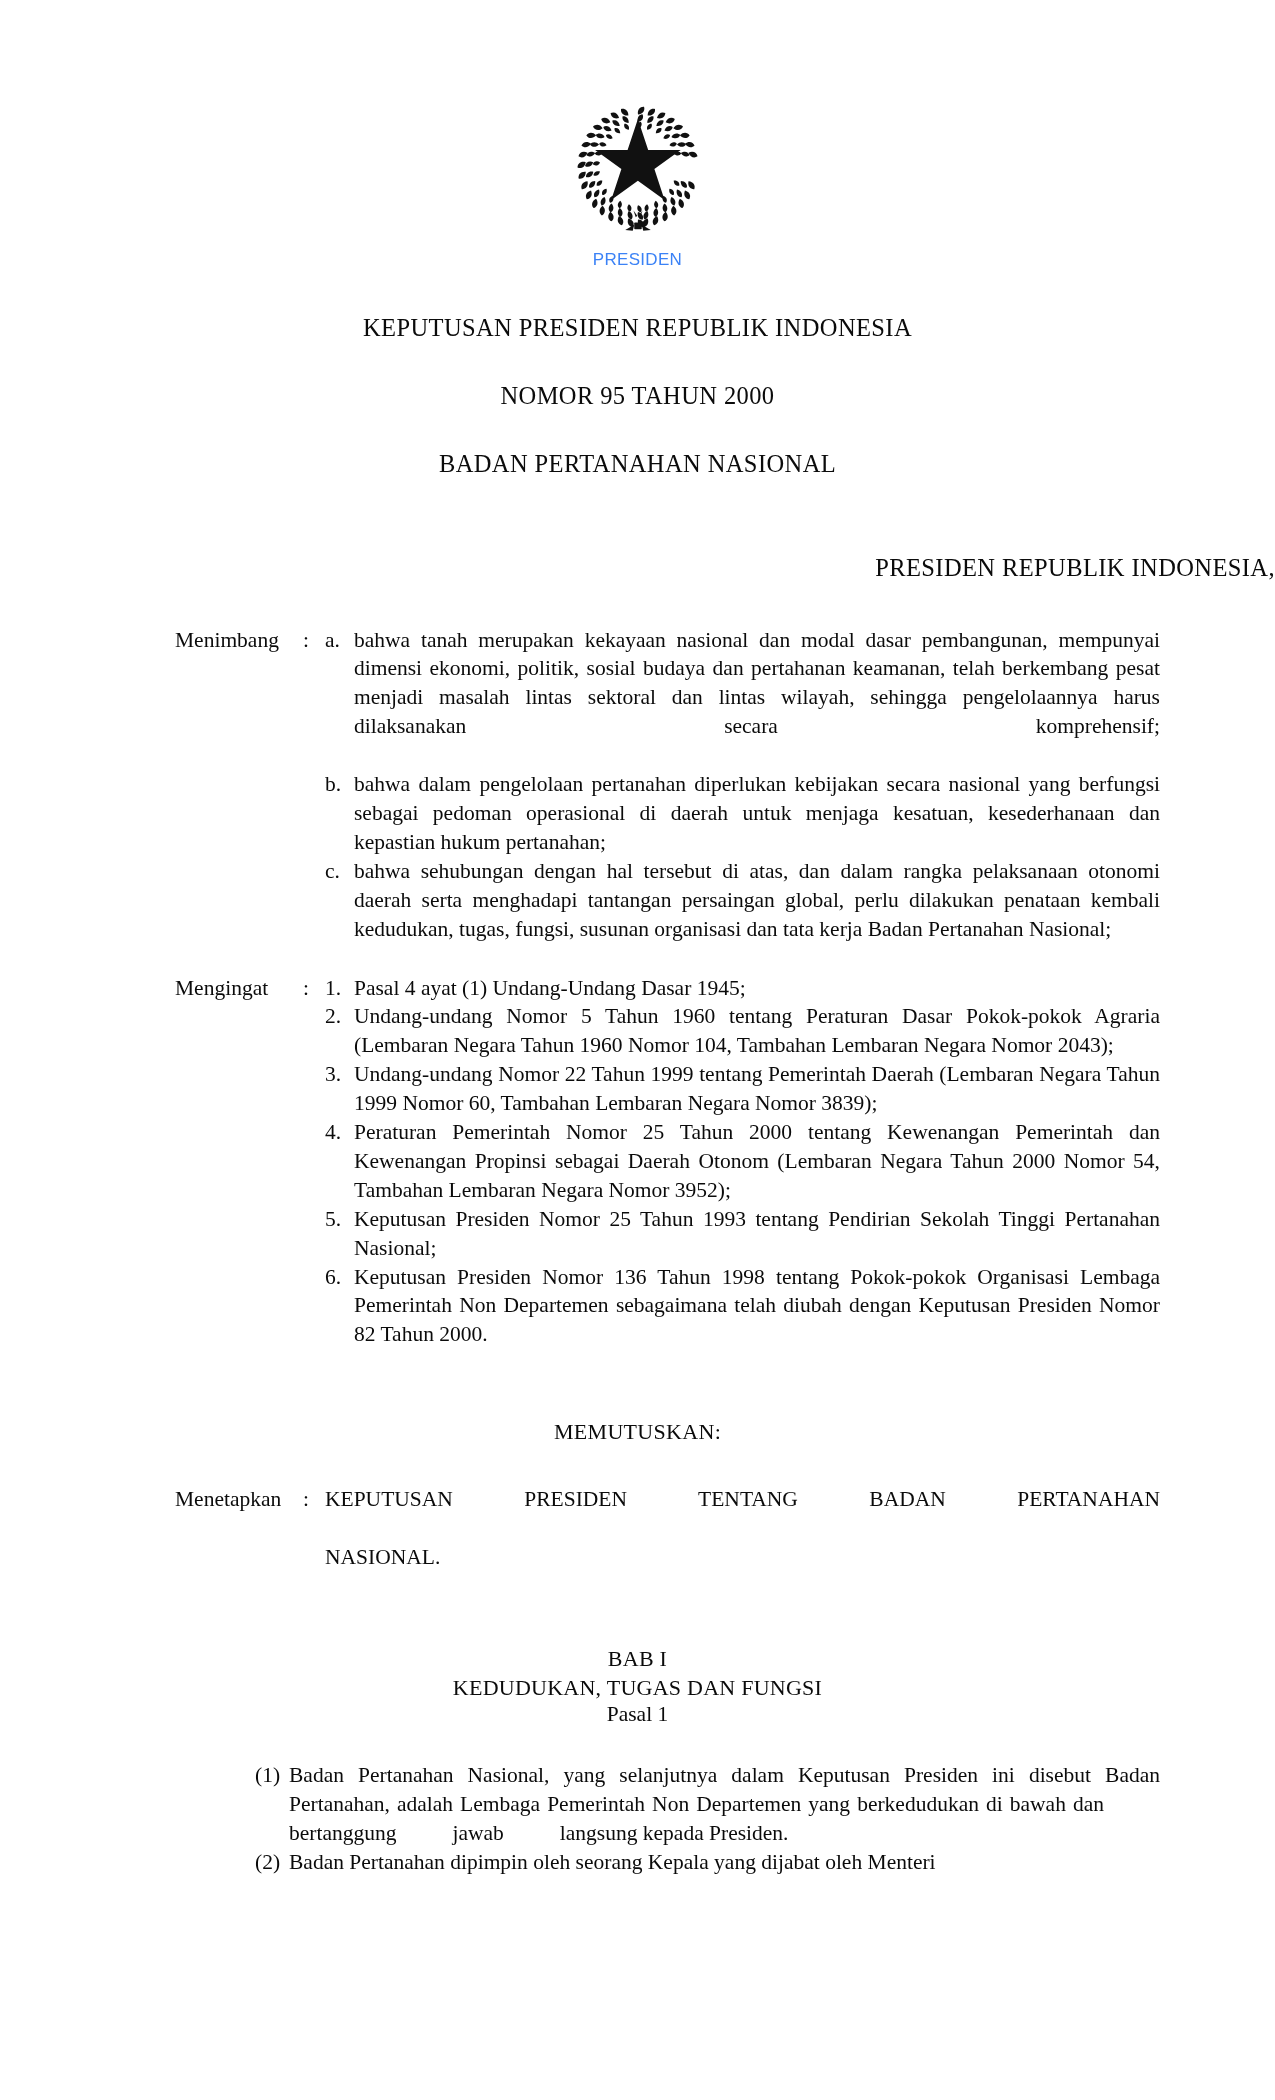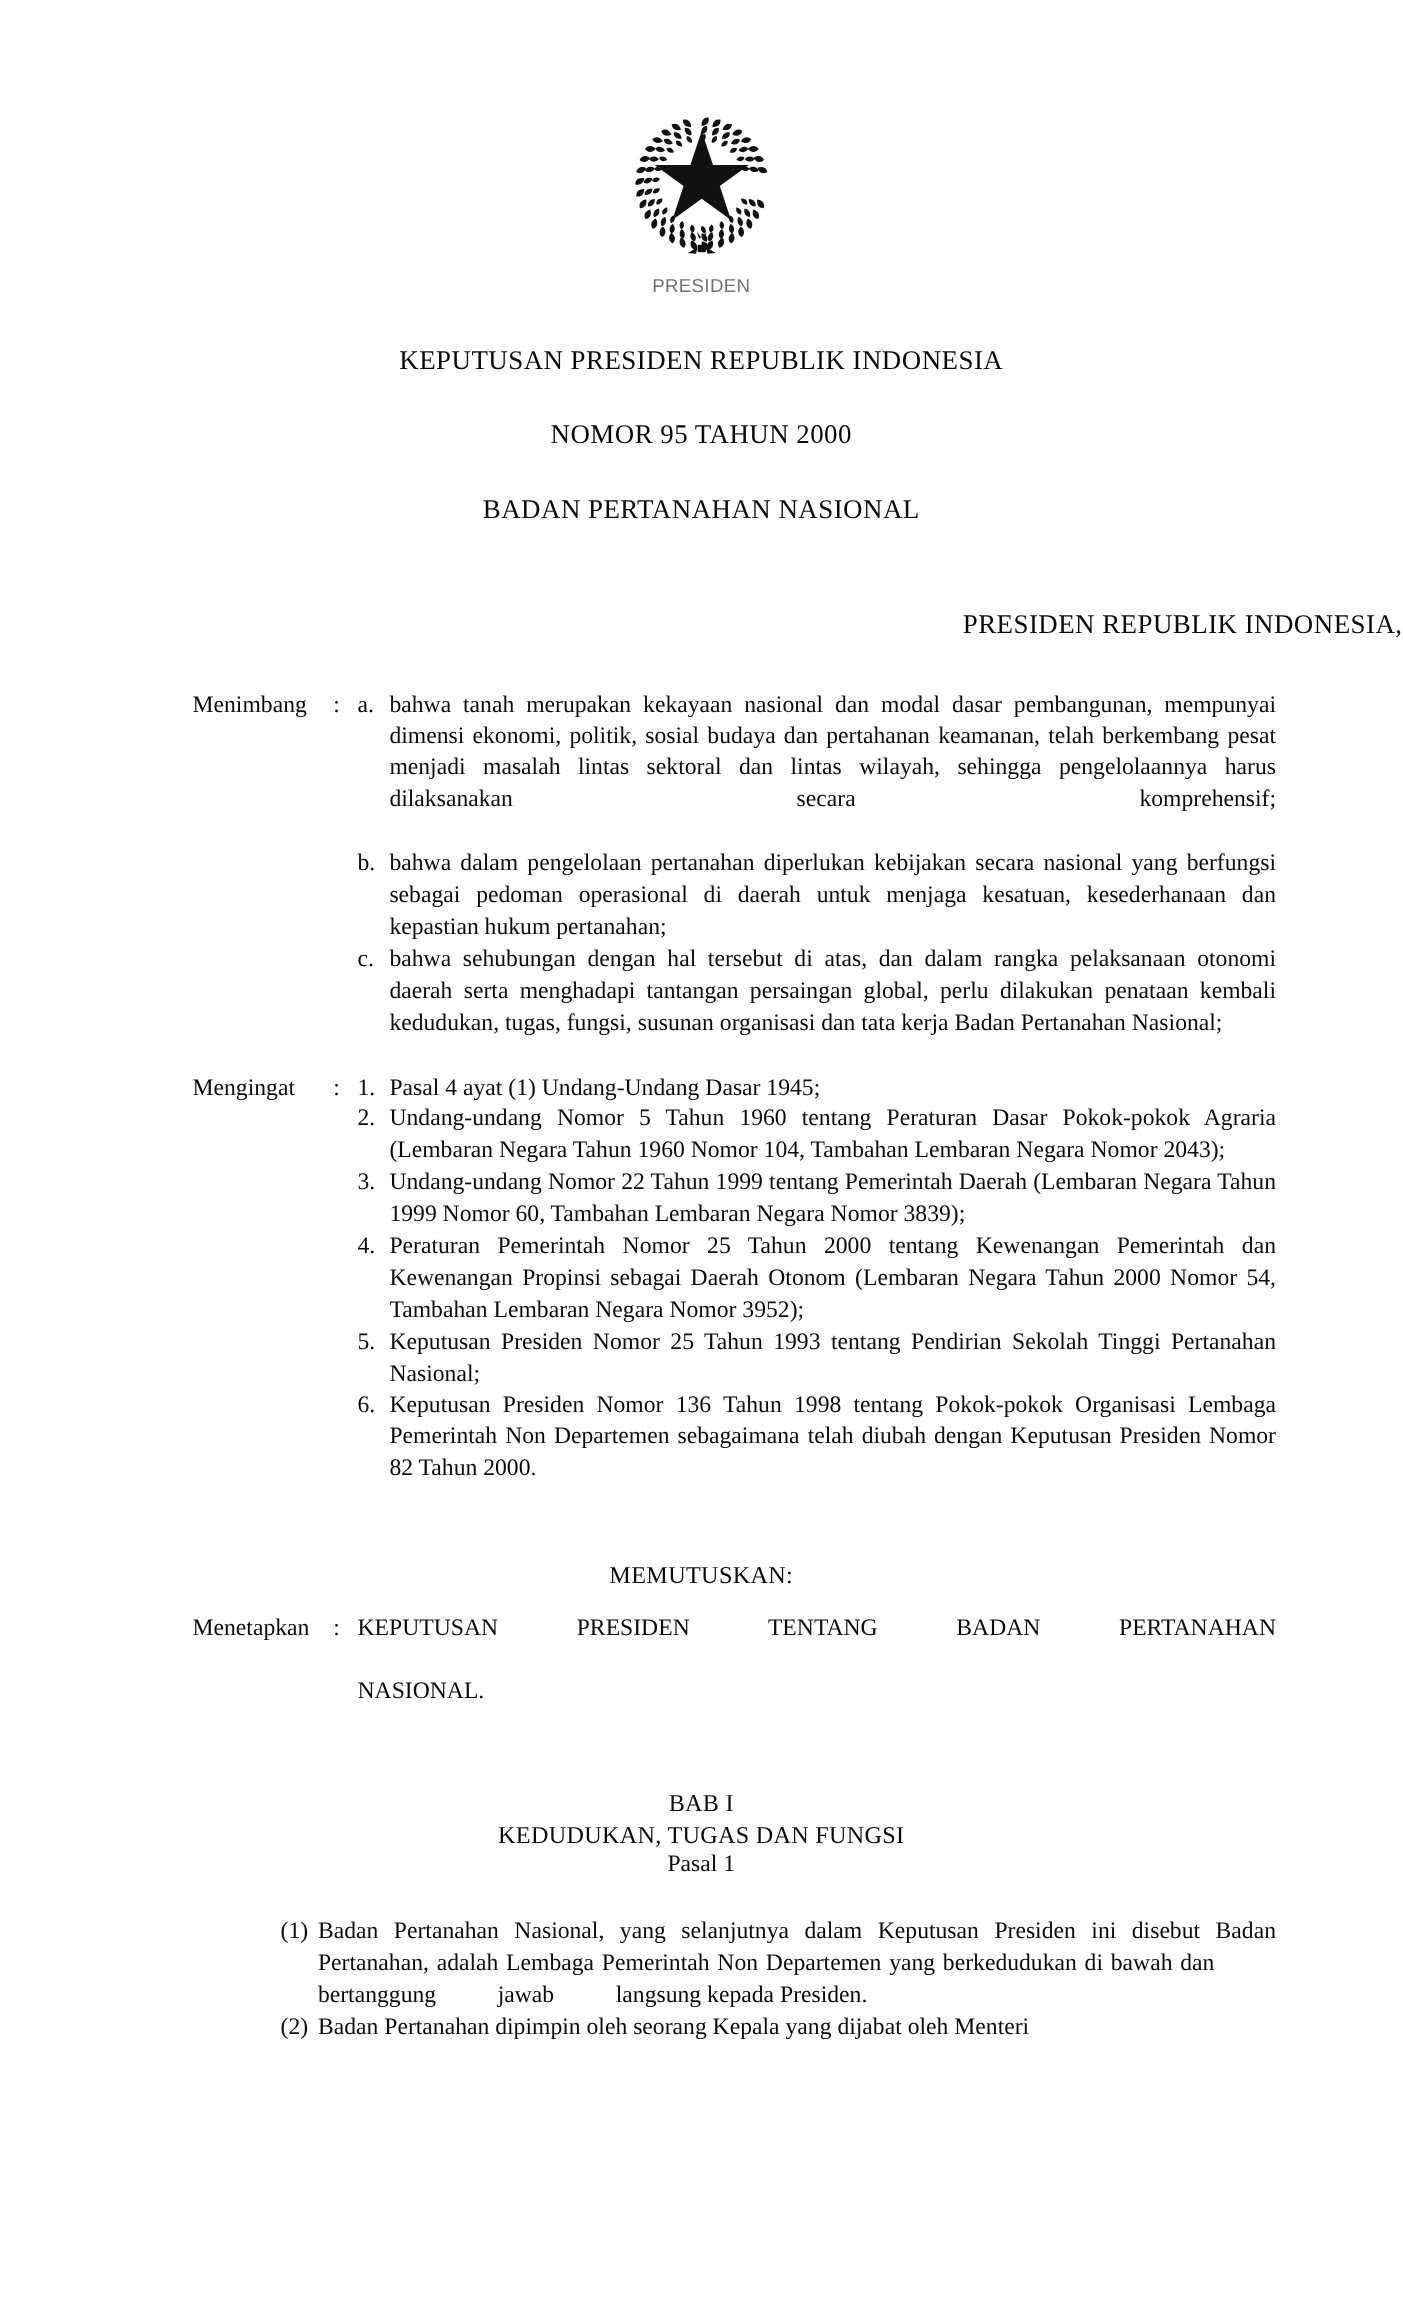--- a/index.html
+++ b/index.html
@@ -31,21 +31,21 @@
   .emblem {
     display: block;
     margin: 0 auto;
   }
   .emblem-caption {
     margin-top: 8px;
     font-family: "Liberation Sans", "DejaVu Sans", sans-serif;
     font-size: 17px;
     line-height: 1.22;
     letter-spacing: 0.3px;
-    color: #737373;
+    color: #3b82f6;
   }
   .emblem-caption div { white-space: nowrap; }
 
   
   .titles {
     margin-top: 44px;
     text-align: center;
   }
   .titles .tline {
     font-size: 24.5px;
@@ -114,21 +114,21 @@
   }
 
   
   .memutuskan {
     margin-top: 70px;
     text-align: center;
     font-size: 22px;
     letter-spacing: 0.3px;
   }
   .menetapkan {
-    margin-top: 20px;
+    margin-top: 40px;
     display: flex;
     align-items: flex-start;
     padding-left: 175px;
     padding-right: 115px;
     font-size: 21.5px;
     line-height: 1.345;
   }
   .menetapkan .lbl { flex: 0 0 auto; width: 128px; white-space: nowrap; }
   .menetapkan .colon { flex: 0 0 auto; width: 22px; }
   .menetapkan .val {

